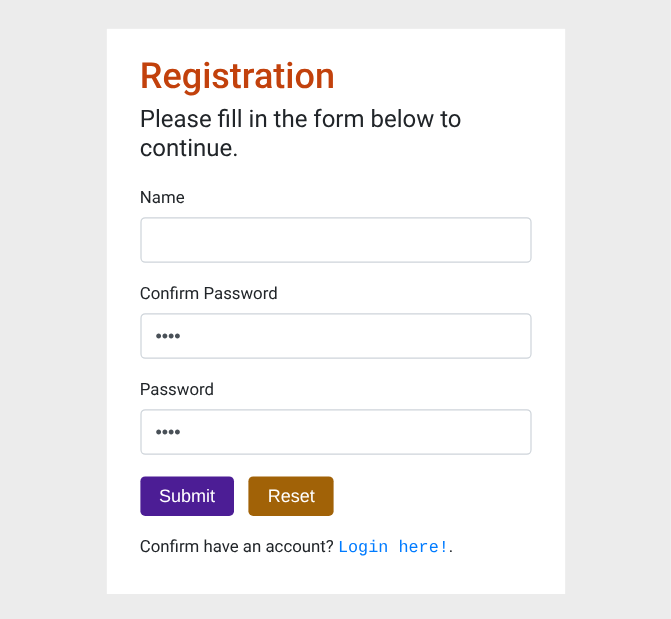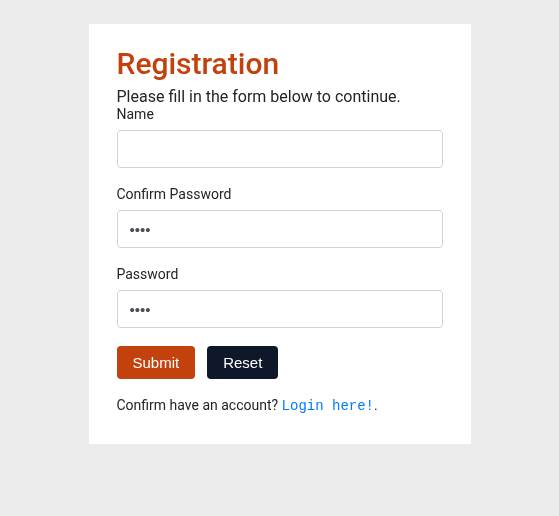--- a/index.html
+++ b/index.html
@@ -20,22 +20,23 @@
       margin: 24px auto 0 auto;
       padding: 22px 28px 30px 28px;
     }
     .title {
       font-size: 30px;
       font-weight: 500;
       color: #c2410c;
       margin-bottom: 6px;
     }
     .subtitle {
-      font-size: 16px;
+      font-size: 20px;
       color: #212529;
+      margin-bottom: 22px;
     }
     .form-group {
       margin-bottom: 18px;
     }
     .form-label {
       display: block;
       font-size: 14px;
       color: #212529;
       margin-bottom: 8px;
     }
@@ -58,25 +59,25 @@
       display: inline-block;
       padding: 8px 16px;
       font-size: 15px;
       font-weight: 400;
       border: none;
       border-radius: 4px;
       cursor: pointer;
       color: #ffffff;
     }
     .btn-primary {
-      background-color: #c2410c;
+      background-color: #4c1d95;
       margin-right: 8px;
     }
     .btn-secondary {
-      background-color: #0f172a;
+      background-color: #a16207;
     }
     .login-text {
       font-size: 14px;
       color: #212529;
     }
     .login-link {
       color: #007bff;
       text-decoration: none;
       cursor: pointer;
       font-family: Liberation Mono, monospace;

